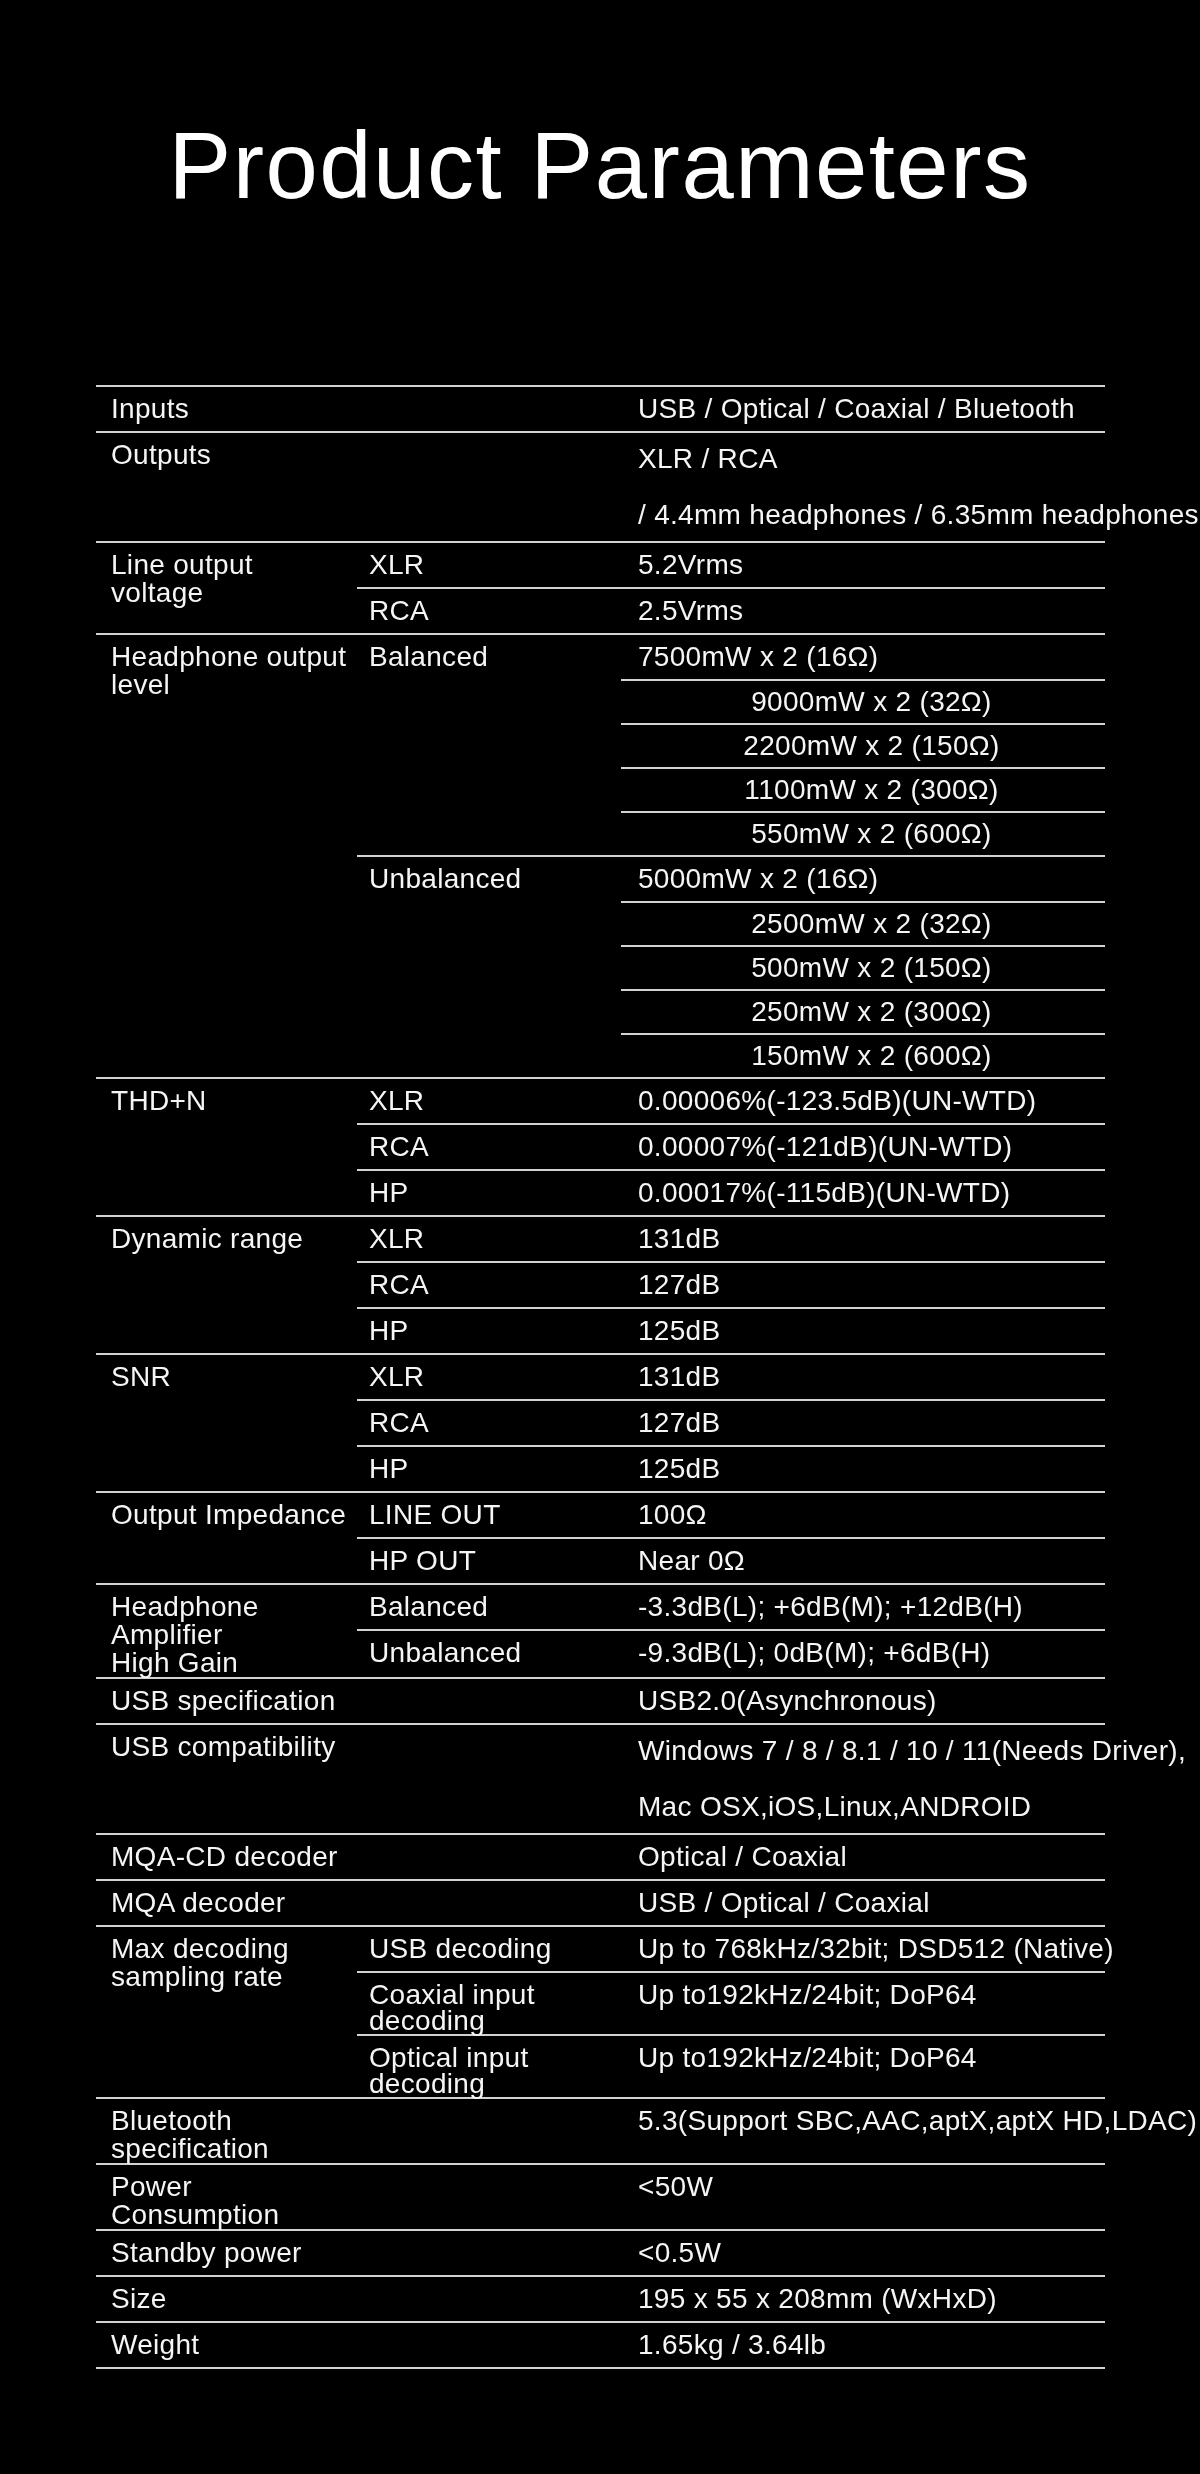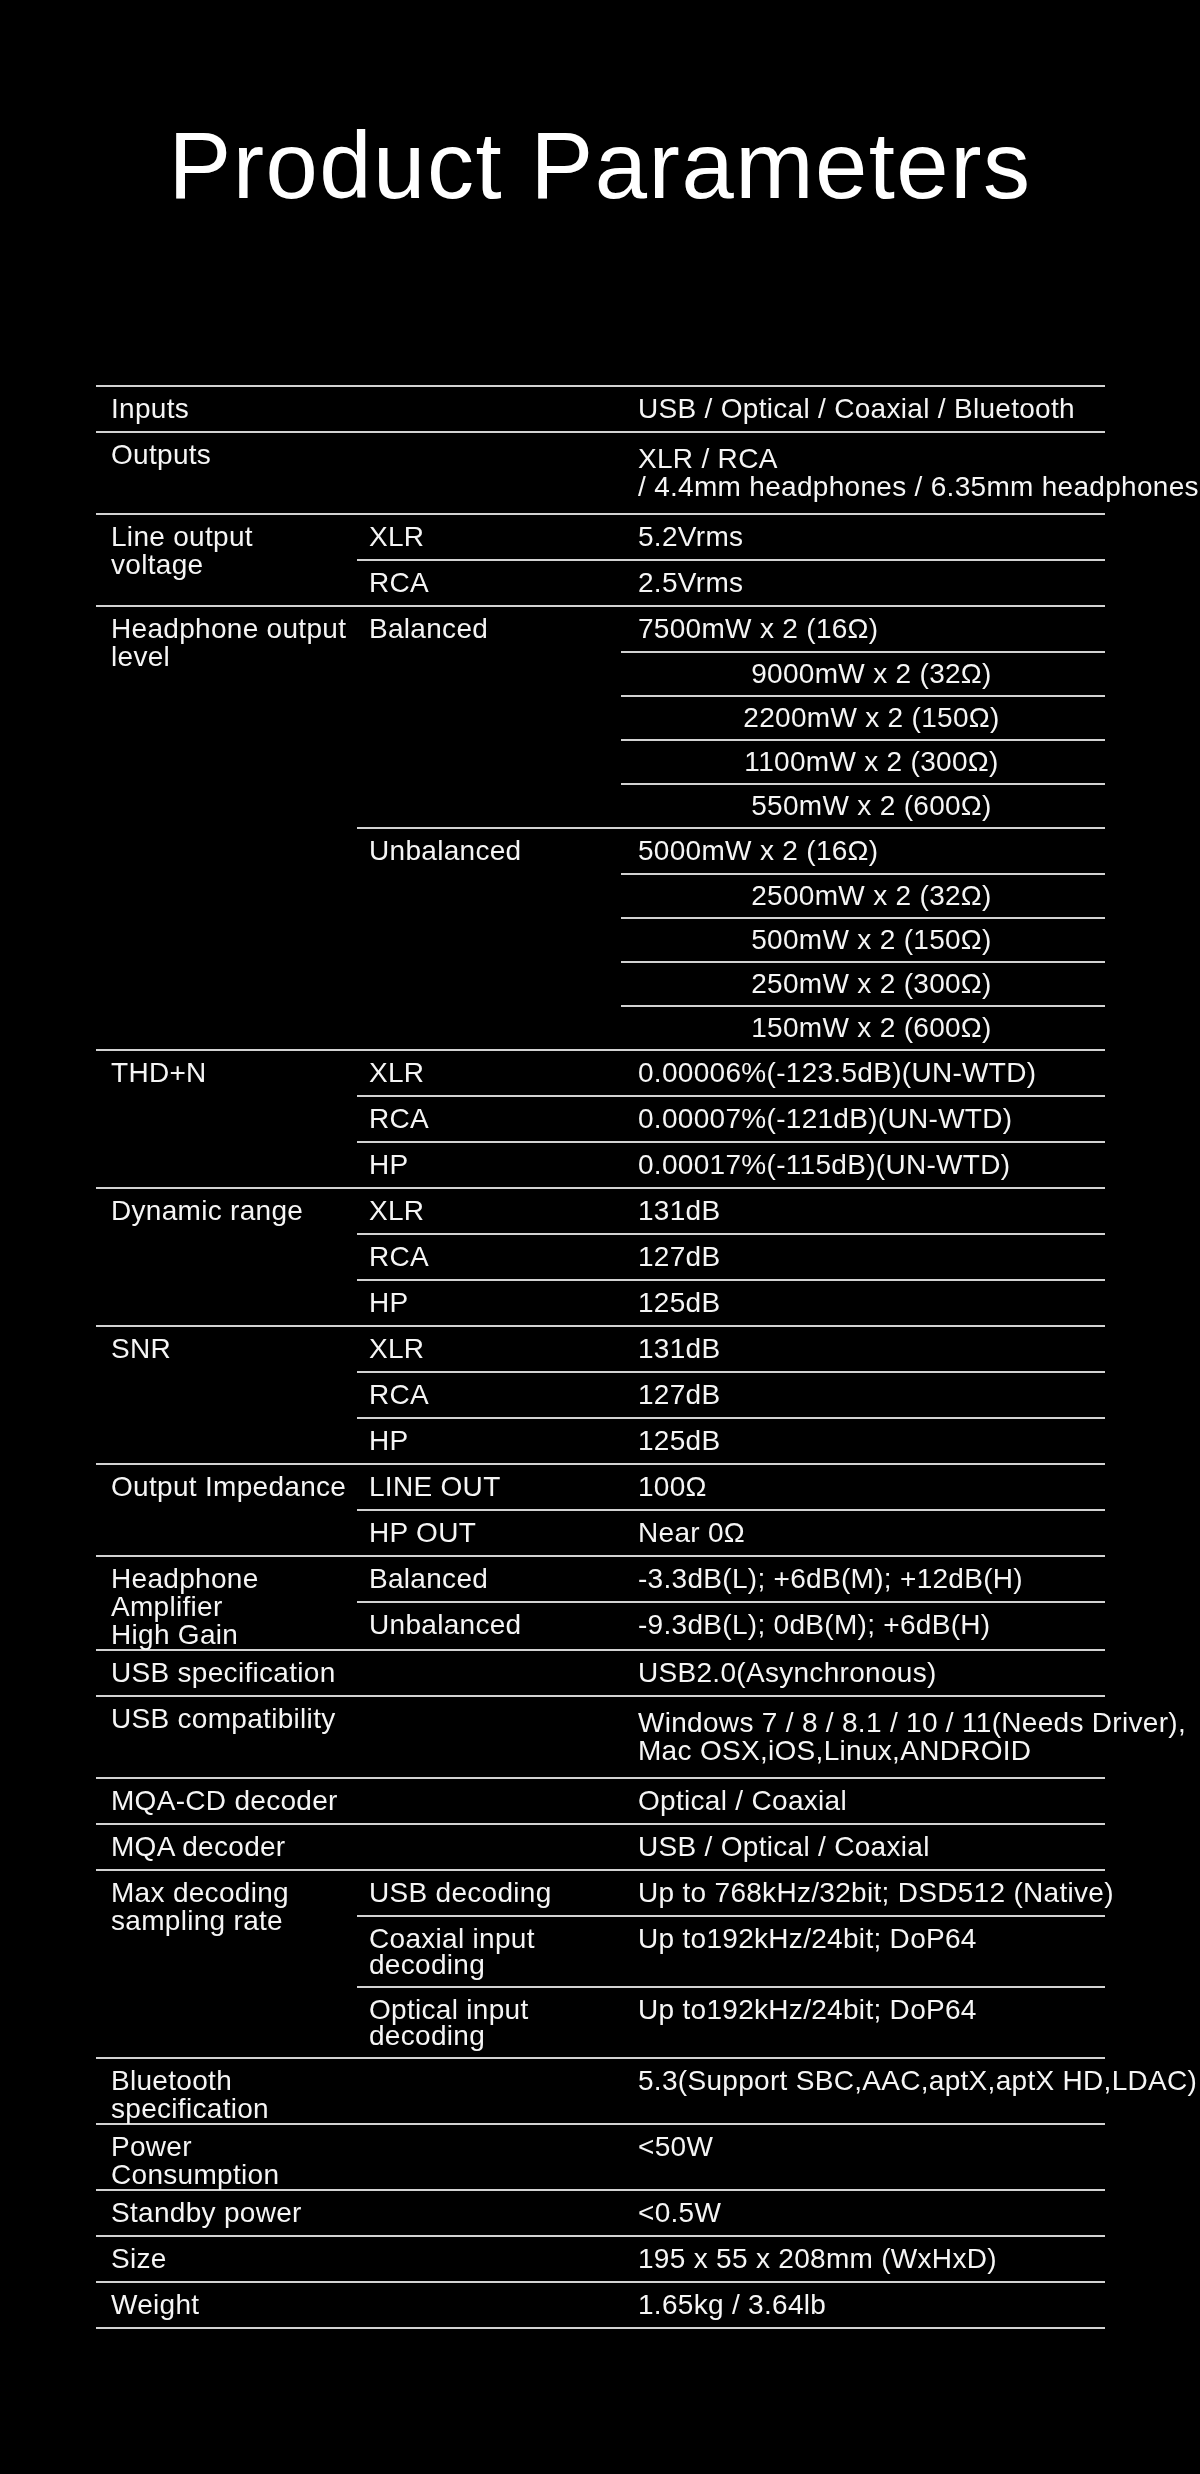--- a/index.html
+++ b/index.html
@@ -43,31 +43,31 @@
   .col1{
     width:261px;flex:none;
     padding:8px 10px 0 15px;
   }
   .lab-line{line-height:28px;}
   .rows{flex:1;min-width:0;}
   .subrow{display:flex;}
   .subrow.sep2{border-top:2px solid var(--line);}
   .col2{
     width:264px;flex:none;
-    padding:9px 6px 8px 12px;
+    padding:9px 6px 0 12px;
     line-height:26px;
   }
   .vals{flex:1;min-width:0;}
   .val{
     min-height:44px;
     display:flex;flex-direction:column;justify-content:center;
     padding-left:17px;
   }
   .val.sep3{border-top:2px solid var(--line);align-items:center;}
-  .val.multi{padding-top:12px;padding-bottom:12px;}
+  .val.multi{padding-top:12px;padding-bottom:12px;gap:28px;}
   .vline{line-height:28px;white-space:nowrap;}
 </style>
 </head>
 <body>
 
 <div class="header">
   <div class="page-title">Product Parameters</div>
 </div>
 
 <div class="spec-table" id="spec-table">

